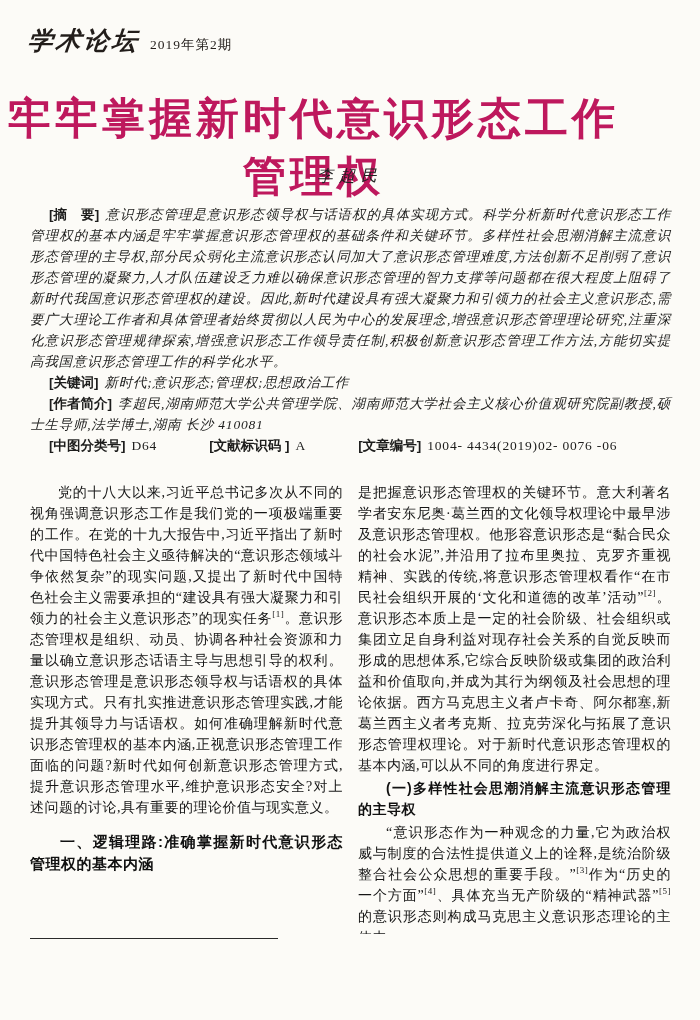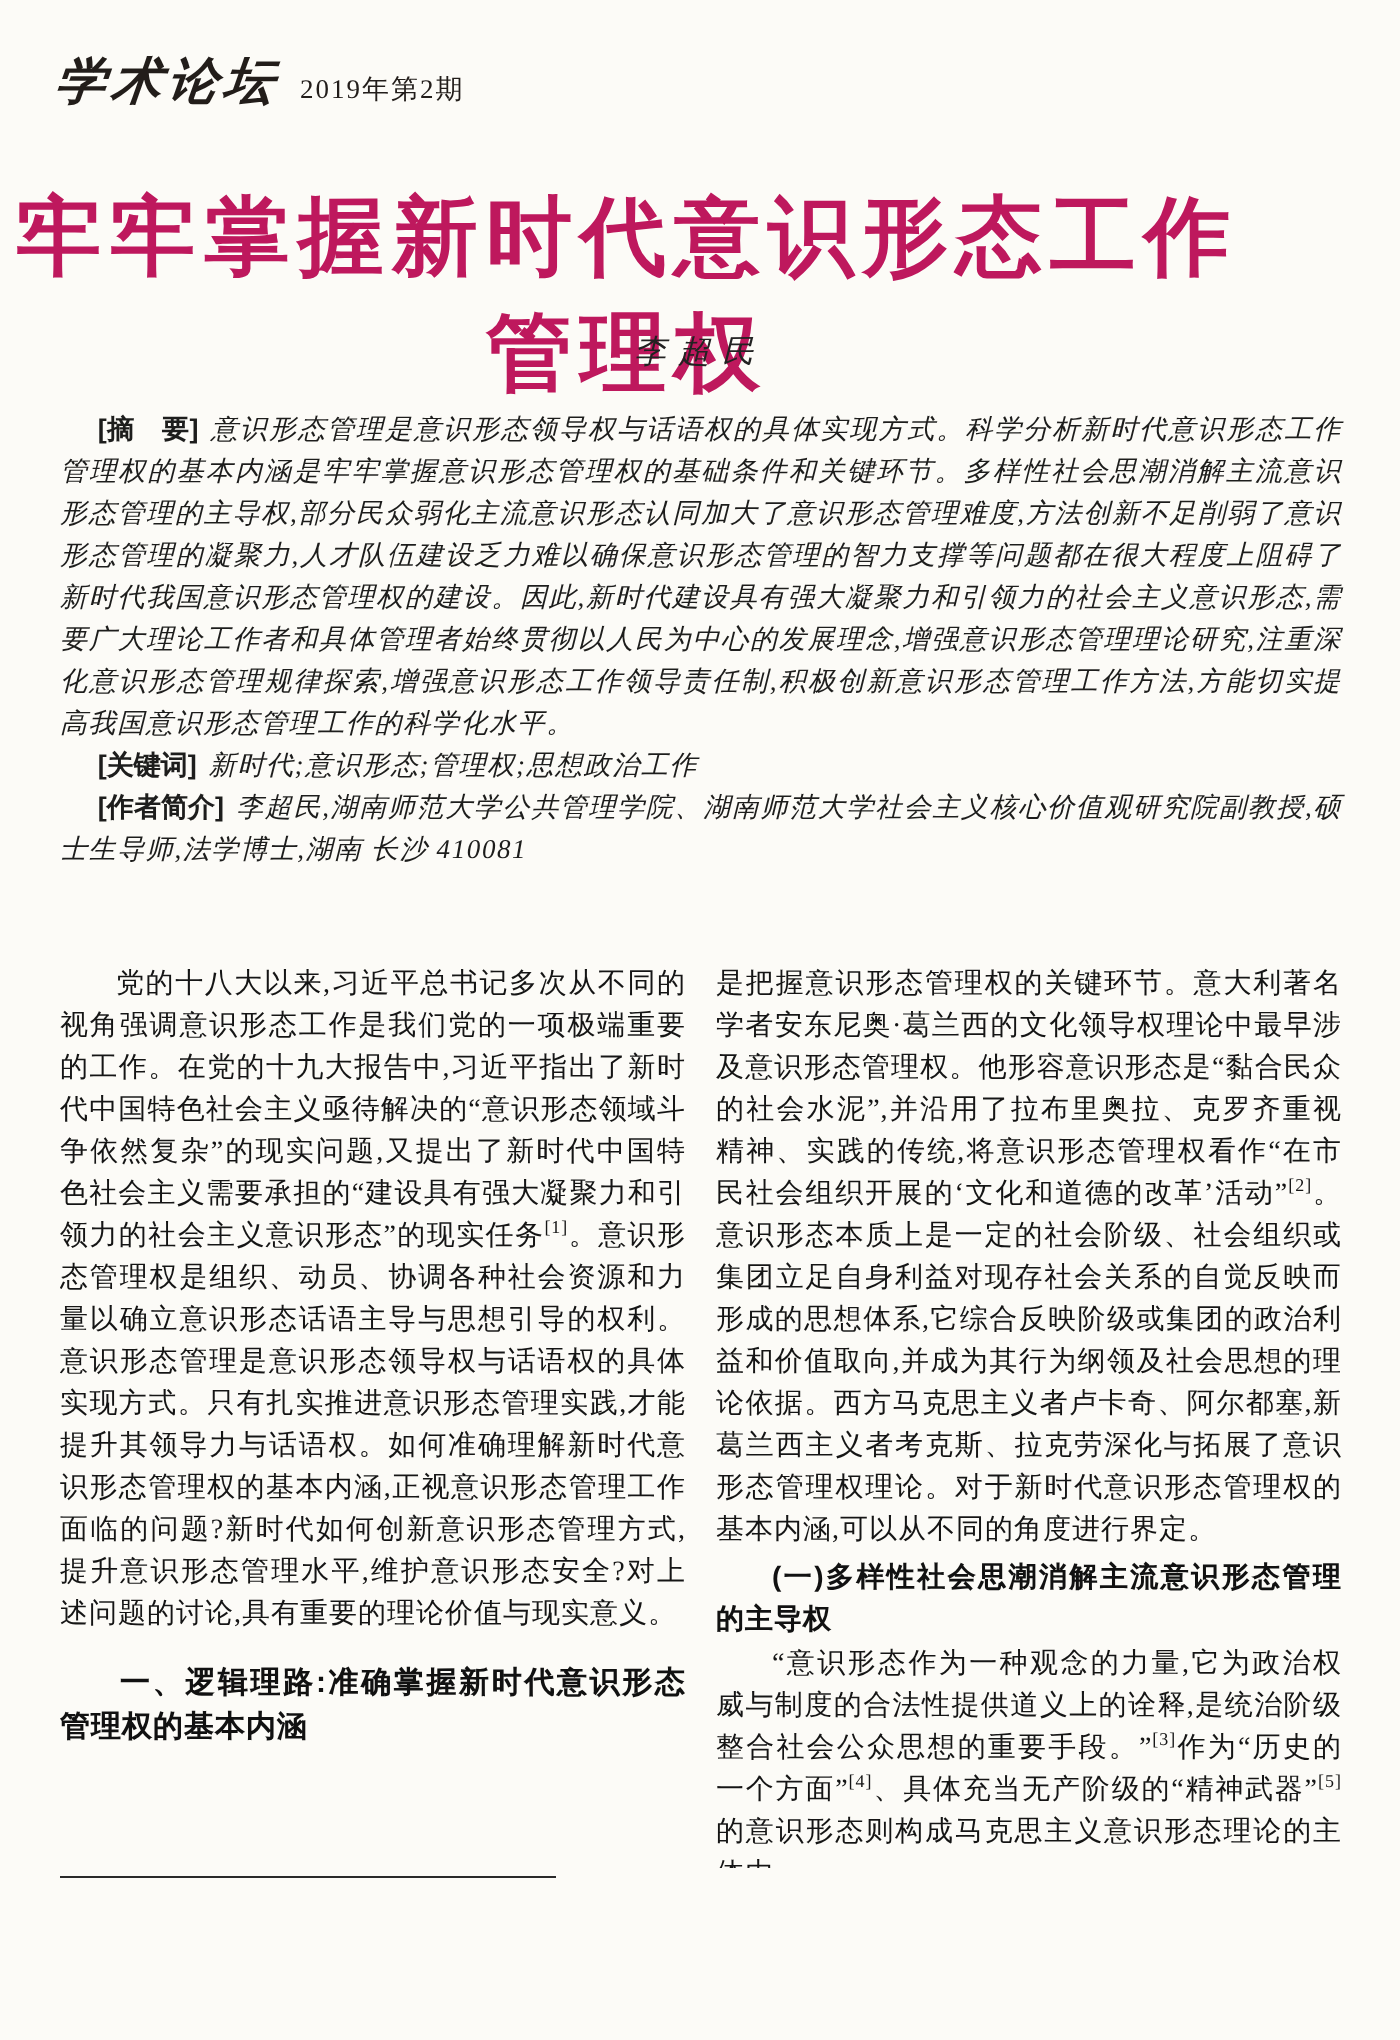--- a/index.html
+++ b/index.html
@@ -100,20 +100,25 @@
     <span class="issue">2019年第2期</span>
   </div>
 
   <div class="title">牢牢掌握新时代意识形态工作管理权</div>
   <div class="author">李超民</div>
 
   <div class="meta">
     <p><span class="hlabel">[摘　要]</span><span>意识形态管理是意识形态领导权与话语权的具体实现方式。科学分析新时代意识形态工作管理权的基本内涵是牢牢掌握意识形态管理权的基础条件和关键环节。多样性社会思潮消解主流意识形态管理的主导权,部分民众弱化主流意识形态认同加大了意识形态管理难度,方法创新不足削弱了意识形态管理的凝聚力,人才队伍建设乏力难以确保意识形态管理的智力支撑等问题都在很大程度上阻碍了新时代我国意识形态管理权的建设。因此,新时代建设具有强大凝聚力和引领力的社会主义意识形态,需要广大理论工作者和具体管理者始终贯彻以人民为中心的发展理念,增强意识形态管理理论研究,注重深化意识形态管理规律探索,增强意识形态工作领导责任制,积极创新意识形态管理工作方法,方能切实提高我国意识形态管理工作的科学化水平。</span></p>
     <p><span class="hlabel">[关键词]</span><span>新时代;意识形态;管理权;思想政治工作</span></p>
     <p><span class="hlabel">[作者简介]</span><span>李超民,湖南师范大学公共管理学院、湖南师范大学社会主义核心价值观研究院副教授,硕士生导师,法学博士,湖南  长沙  410081</span></p>
+    <p class="cls-line">
+      <span class="seg"><span class="hlabel">[中图分类号]</span><span>D64</span></span>
+      <span class="seg"><span class="hlabel">[文献标识码 ]</span><span>A</span></span>
+      <span class="seg"><span class="hlabel">[文章编号]</span><span>1004- 4434(2019)02- 0076 -06</span></span>
+    </p>
   </div>
 
   <div class="columns">
     <div class="col">
       <p class="supify">党的十八大以来,习近平总书记多次从不同的视角强调意识形态工作是我们党的一项极端重要的工作。在党的十九大报告中,习近平指出了新时代中国特色社会主义亟待解决的“意识形态领域斗争依然复杂”的现实问题,又提出了新时代中国特色社会主义需要承担的“建设具有强大凝聚力和引领力的社会主义意识形态”的现实任务<sup>[1]</sup>。意识形态管理权是组织、动员、协调各种社会资源和力量以确立意识形态话语主导与思想引导的权利。意识形态管理是意识形态领导权与话语权的具体实现方式。只有扎实推进意识形态管理实践,才能提升其领导力与话语权。如何准确理解新时代意识形态管理权的基本内涵,正视意识形态管理工作面临的问题?新时代如何创新意识形态管理方式,提升意识形态管理水平,维护意识形态安全?对上述问题的讨论,具有重要的理论价值与现实意义。</p>
       <div class="sec-heading">一、逻辑理路:准确掌握新时代意识形态管理权的基本内涵</div>
     </div>
     <div class="col">
       <p class="cont supify">是把握意识形态管理权的关键环节。意大利著名学者安东尼奥·葛兰西的文化领导权理论中最早涉及意识形态管理权。他形容意识形态是“黏合民众的社会水泥”,并沿用了拉布里奥拉、克罗齐重视精神、实践的传统,将意识形态管理权看作“在市民社会组织开展的‘文化和道德的改革’活动”<sup>[2]</sup>。意识形态本质上是一定的社会阶级、社会组织或集团立足自身利益对现存社会关系的自觉反映而形成的思想体系,它综合反映阶级或集团的政治利益和价值取向,并成为其行为纲领及社会思想的理论依据。西方马克思主义者卢卡奇、阿尔都塞,新葛兰西主义者考克斯、拉克劳深化与拓展了意识形态管理权理论。对于新时代意识形态管理权的基本内涵,可以从不同的角度进行界定。</p>
       <div class="sub-heading">(一)多样性社会思潮消解主流意识形态管理的主导权</div>

